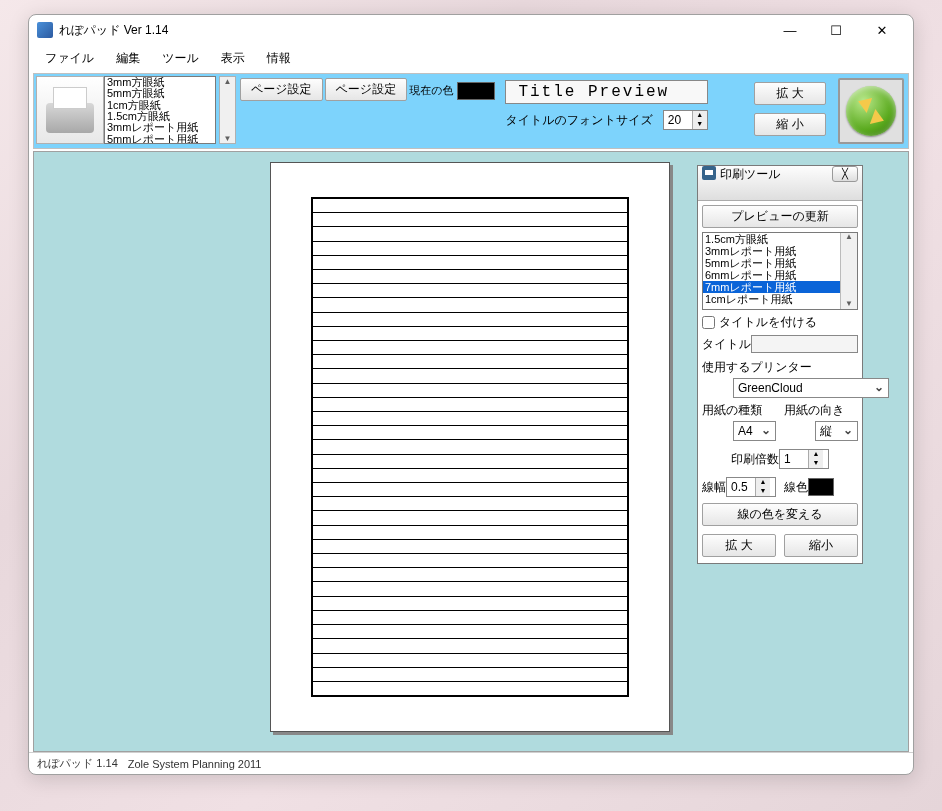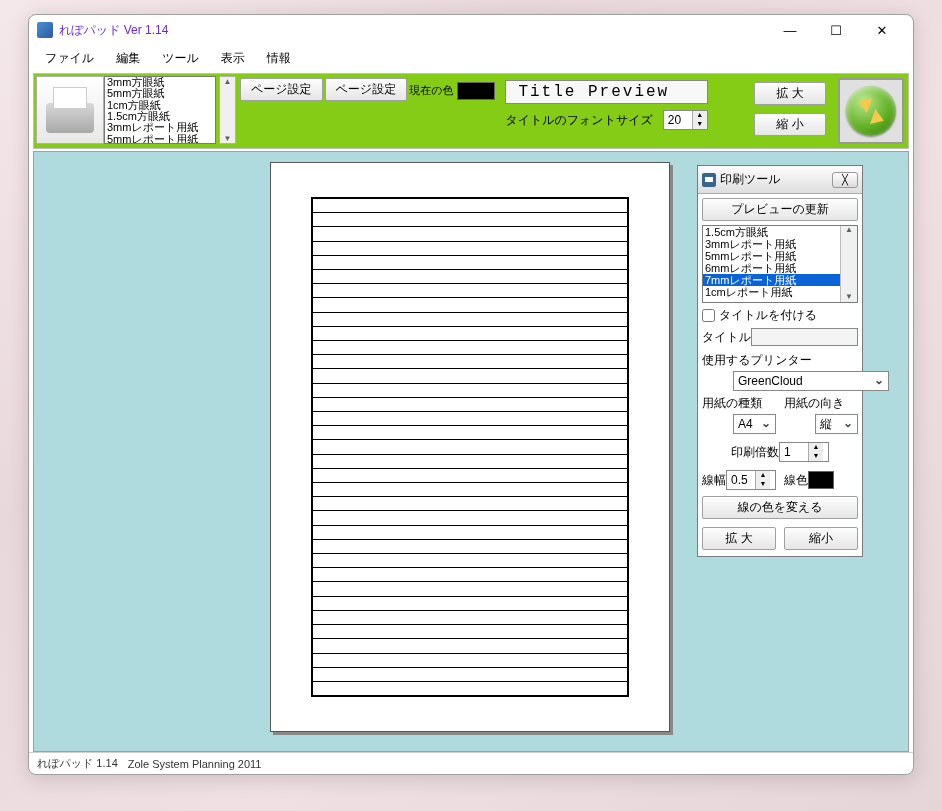--- a/index.html
+++ b/index.html
@@ -31,21 +31,21 @@
       align-items: center;
       padding: 0 8px;
       border-radius: 8px 8px 0 0;
     }
     .titlebar-icon {
       width: 16px; height: 16px;
       background: linear-gradient(135deg,#4a90d9,#2c5aa0);
       border-radius: 2px;
       margin-right: 6px;
     }
-    .titlebar-title { font-size: 12px; color: #6d28d9; }
+    .titlebar-title { font-size: 12px; color: #000000; }
     .titlebar-controls { margin-left: auto; display: flex; gap: 0; }
     .tb-btn {
       width: 46px; height: 30px;
       display: flex; align-items: center; justify-content: center;
       font-size: 13px;
     }
     .menubar {
       height: 26px;
       display: flex;
       align-items: center;
@@ -55,21 +55,21 @@
     .menu-item {
       padding: 4px 10px;
       font-size: 12px;
     }
     .toolbar {
       height: 76px;
       border: 1px solid #c0c0c0;
       margin: 2px 4px;
       display: flex;
       align-items: flex-start;
-      background: #84cc16;
+      background: #7dd3fc;
       padding: 2px;
       gap: 4px;
     }
     .printer-img {
       width: 68px; height: 68px;
       border: 1px solid #b0b0b0;
       background: linear-gradient(180deg,#fff,#e8e8e8);
       display: flex; align-items: center; justify-content: center;
       position: relative;
     }
@@ -235,23 +235,23 @@
     
     .tool-window {
       position: absolute;
       left: 697px;
       top: 165px;
       width: 166px;
       background: #fff;
       border: 1px solid #7a7a7a;
     }
     .tool-title {
-      height: 28px;
+      height: 35px;
       background: linear-gradient(180deg,#fdfdfd,#dedede);
-      display: flex; align-items:center;
+      display: flex; align-items:flex-start;
       padding: 0 4px;
       gap: 4px;
       border-bottom: 1px solid #aaa;
       font-size: 12px;
     }
     .tool-title-icon {
       width: 14px; height: 14px;
       background: #36648b;
       border-radius: 2px;
       position: relative;

